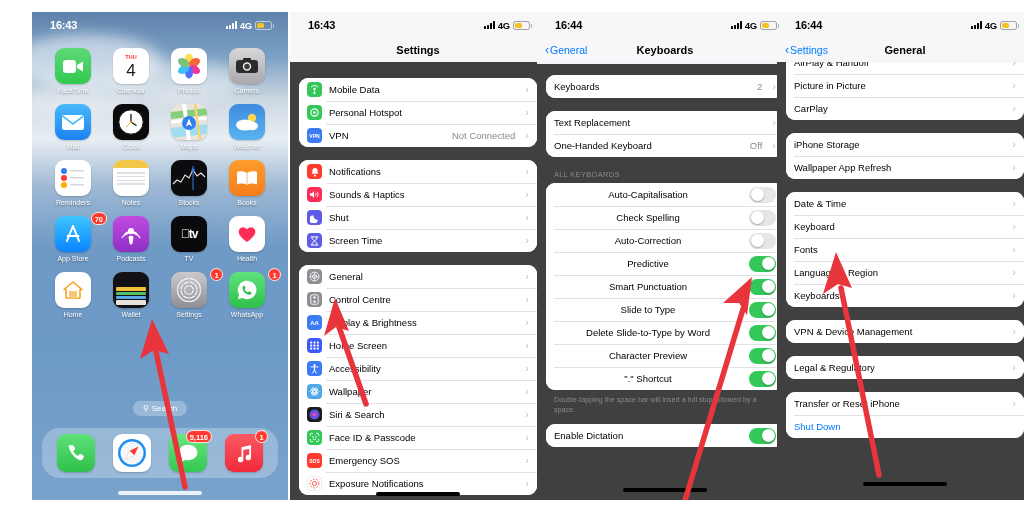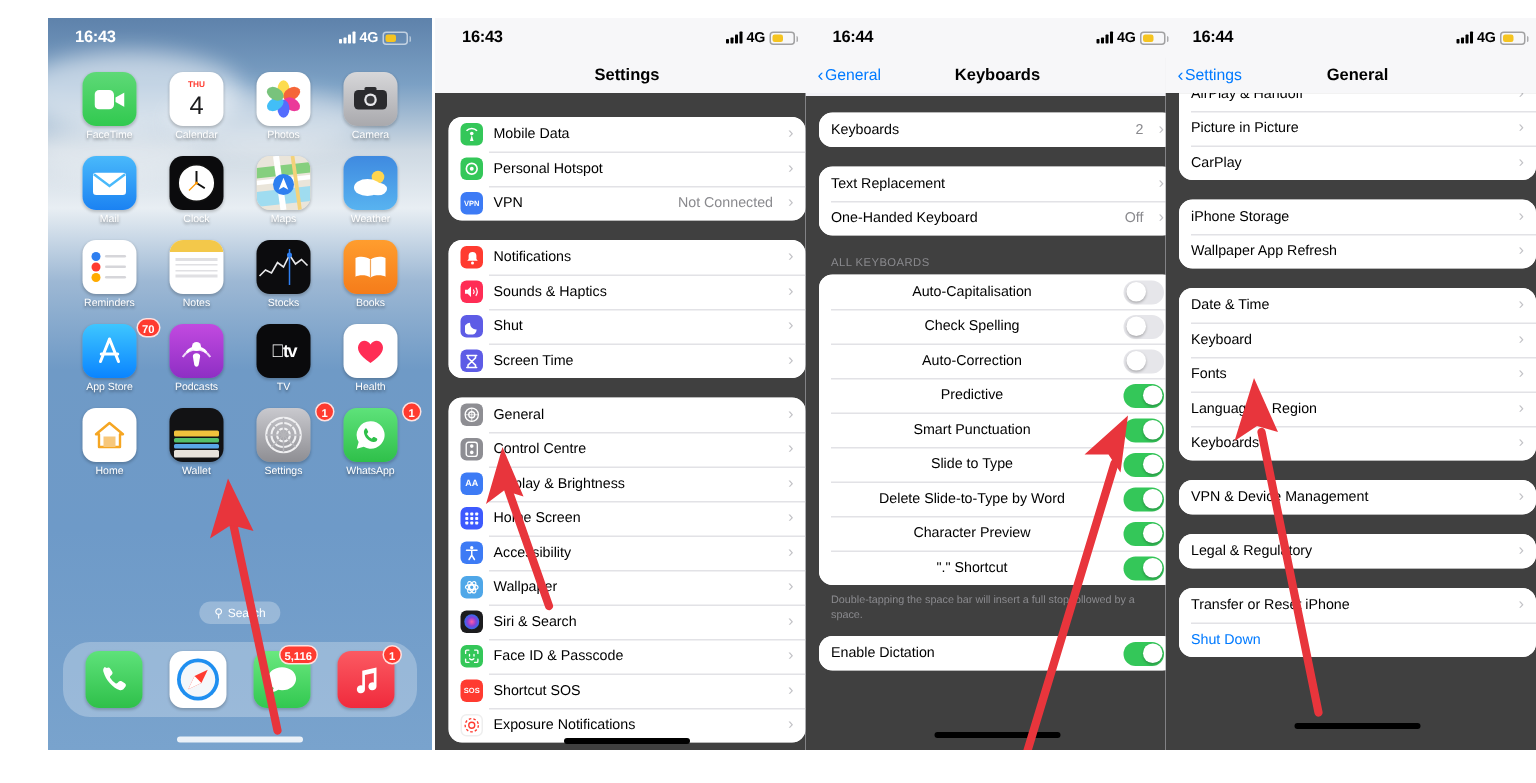--- a/index.html
+++ b/index.html
@@ -675,21 +675,21 @@
                   <path d="M9.6 7.4 V8.8 a.8.8 0 0 1-.8.8 H7.4"></path>
                   <path d="M4 4.3 v1.1 M7 4.3 v1.1 M4.1 7.2 a2 2 0 0 0 2.8 0"></path>
                 </g>
               </svg>
           </span>
           <span class="title">Face ID &amp; Passcode</span>
           <span class="chev">›</span>
         </div>
         <div class="row withicon">
           <span class="icon" style="background:#ff3b30;font-size:5px;">SOS</span>
-          <span class="title">Shortcut SOS</span>
+          <span class="title">Emergency SOS</span>
           <span class="chev">›</span>
         </div>
         <div class="row withicon">
           <span class="icon" style="background:#fff;border:0.6px solid #eee;">
             <svg width="13" height="13" viewBox="0 0 13 13">
                 <g stroke="#ff3b30" stroke-width=".9" fill="none">
                   <circle cx="6.5" cy="6.5" r="2"></circle>
                   <circle cx="6.5" cy="6.5" r="4.4" stroke-dasharray="1.7 1.4"></circle>
                 </g>
               </svg>

